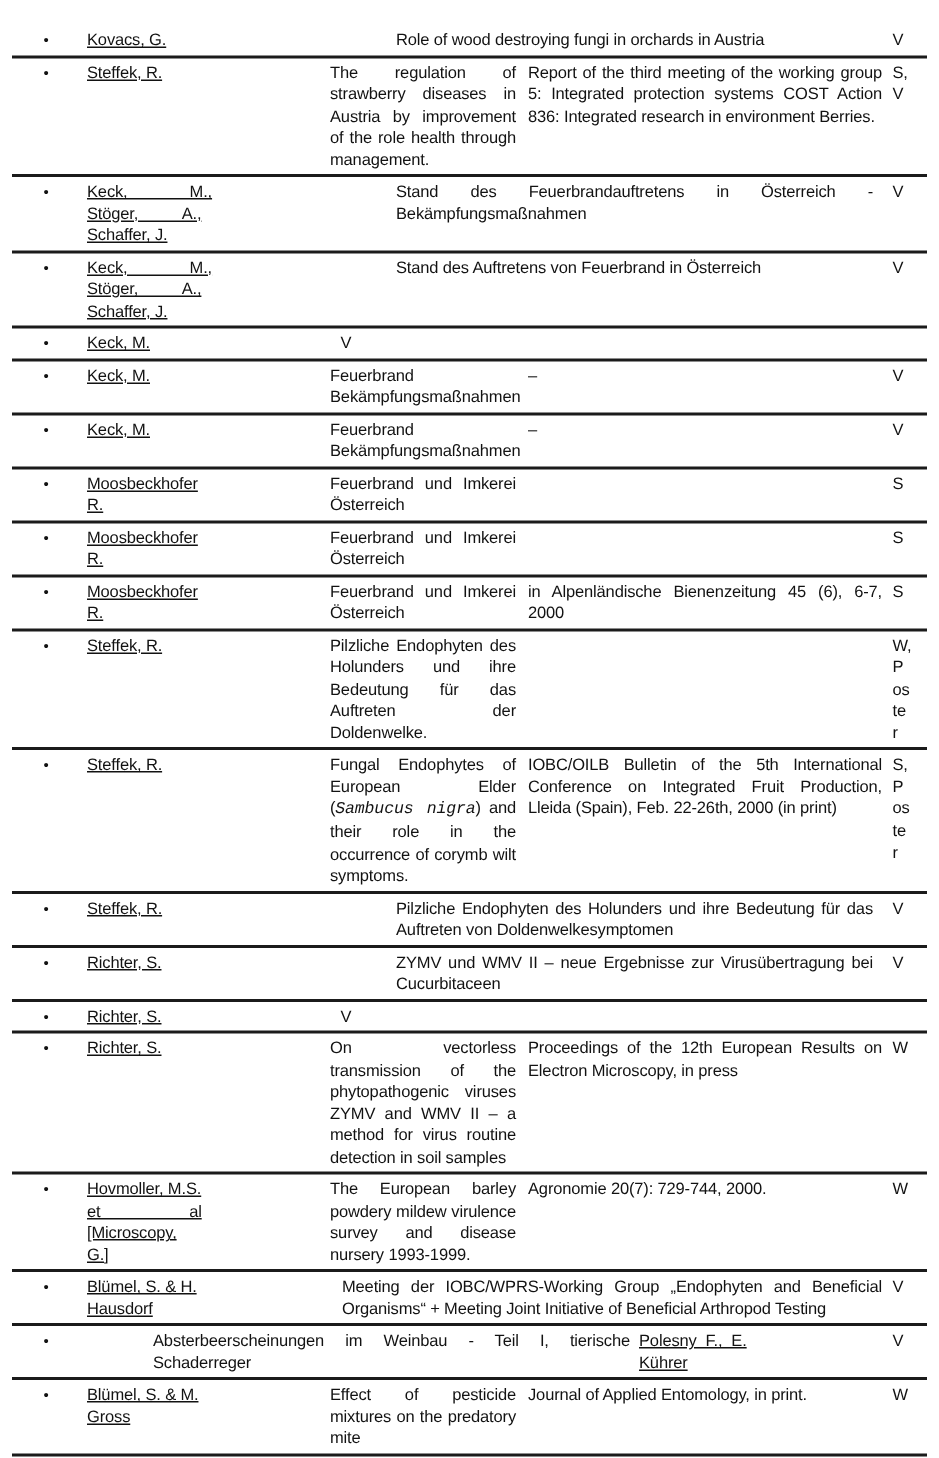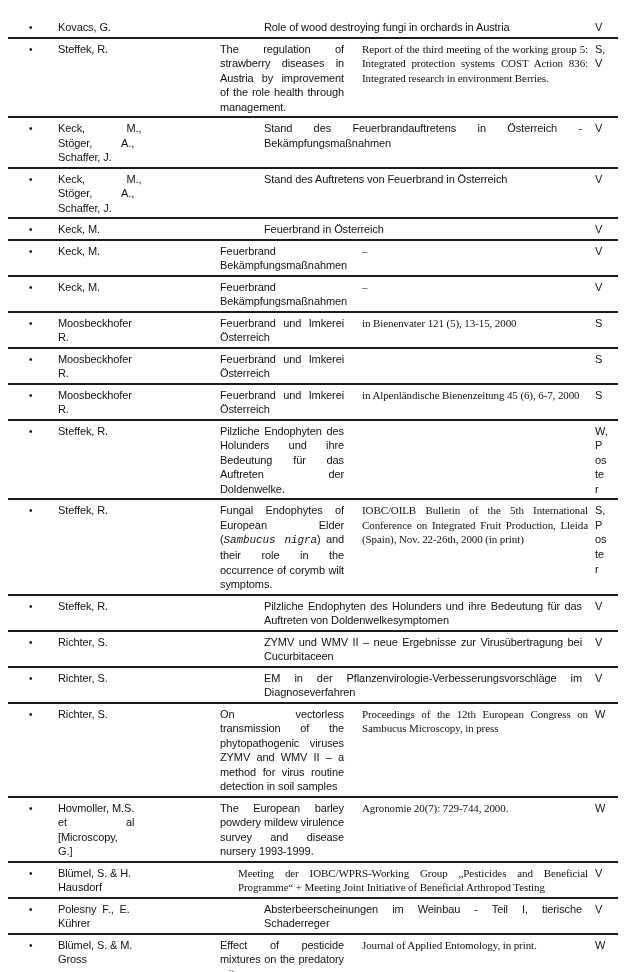--- a/index.html
+++ b/index.html
@@ -16,29 +16,29 @@
     border-bottom:2px solid #1b1b1b;
     padding:3px 0 2px 0;
   }
   .cell{box-sizing:border-box;}
   .bullet{
     width:50px;flex:none;padding-left:21px;padding-top:1px;
     font-size:10px;
   }
   .authors{
     width:162px;flex:none;padding-right:12px;
-    white-space:pre-wrap;word-break:break-word;
+    white-space:pre-wrap;word-break:break-word;text-decoration:underline;
   }
   .body{flex:1;display:flex;min-width:0;}
   .title{
     width:124px;flex:none;text-align:justify;
   }
   .title.full{width:auto;flex:1;padding-right:6px;padding-left:44px;}
   .venue{
-    flex:1;margin-left:18px;text-align:justify;min-width:0;font-family:Liberation Serif, serif;
+    flex:1;margin-left:8px;text-align:justify;min-width:0;
   }
   .code{
     width:30px;flex:none;padding-left:7px;
     white-space:pre-line;
   }
   .it{font-style:italic;font-family:Liberation Mono, monospace;}
 </style>
 </head>
 <body>
 
@@ -78,23 +78,20 @@
 Stöger,          A.,
 Schaffer, J.</div>
         <div class="cell body">
           <div class="title full"><span>Stand des Auftretens von Feuerbrand in Österreich</span></div>
         </div>
         <div class="cell code">V</div>
       </div>
       <div class="row">
         <div class="cell bullet">•</div>
         <div class="cell authors">Keck, M.</div>
-        <div class="cell body">
-          <div class="title full"><span>Feuerbrand in Österreich</span></div>
-        </div>
         <div class="cell code">V</div>
       </div>
       <div class="row">
         <div class="cell bullet">•</div>
         <div class="cell authors">Keck, M.</div>
         <div class="cell body">
           <div class="title"><span>Feuerbrand Bekämpfungsmaßnahmen</span></div>
           <div class="venue">–</div>
         </div>
         <div class="cell code">V</div>
@@ -107,21 +104,20 @@
           <div class="venue">–</div>
         </div>
         <div class="cell code">V</div>
       </div>
       <div class="row">
         <div class="cell bullet">•</div>
         <div class="cell authors">Moosbeckhofer
 R.</div>
         <div class="cell body">
           <div class="title"><span>Feuerbrand und Imkerei Österreich</span></div>
-          <div class="venue">in Bienenvater 121 (5), 13-15, 2000</div>
         </div>
         <div class="cell code">S</div>
       </div>
       <div class="row">
         <div class="cell bullet">•</div>
         <div class="cell authors">Moosbeckhofer
 R.</div>
         <div class="cell body">
           <div class="title"><span>Feuerbrand und Imkerei Österreich</span></div>
         </div>
@@ -147,21 +143,21 @@
 P
 os
 te
 r</div>
       </div>
       <div class="row">
         <div class="cell bullet">•</div>
         <div class="cell authors">Steffek, R.</div>
         <div class="cell body">
           <div class="title"><span>Fungal Endophytes of European Elder (</span><span class="it">Sambucus nigra</span><span>) and their role in the occurrence of corymb wilt symptoms.</span></div>
-          <div class="venue">IOBC/OILB Bulletin of the 5th International Conference on Integrated Fruit Production, Lleida (Spain), Nov. 22-26th, 2000 (in print)</div>
+          <div class="venue">IOBC/OILB Bulletin of the 5th International Conference on Integrated Fruit Production, Lleida (Spain), Feb. 22-26th, 2000 (in print)</div>
         </div>
         <div class="cell code">S,
 P
 os
 te
 r</div>
       </div>
       <div class="row">
         <div class="cell bullet">•</div>
         <div class="cell authors">Steffek, R.</div>
@@ -174,62 +170,59 @@
         <div class="cell bullet">•</div>
         <div class="cell authors">Richter, S.</div>
         <div class="cell body">
           <div class="title full"><span>ZYMV und WMV II – neue Ergebnisse zur Virusübertragung bei Cucurbitaceen</span></div>
         </div>
         <div class="cell code">V</div>
       </div>
       <div class="row">
         <div class="cell bullet">•</div>
         <div class="cell authors">Richter, S.</div>
-        <div class="cell body">
-          <div class="title full"><span>EM in der Pflanzenvirologie-Verbesserungsvorschläge im Diagnoseverfahren</span></div>
-        </div>
         <div class="cell code">V</div>
       </div>
       <div class="row">
         <div class="cell bullet">•</div>
         <div class="cell authors">Richter, S.</div>
         <div class="cell body">
           <div class="title"><span>On vectorless transmission of the phytopathogenic viruses ZYMV and WMV II – a method for virus routine detection in soil samples</span></div>
-          <div class="venue">Proceedings of the 12th European Congress on Sambucus Microscopy, in press</div>
+          <div class="venue">Proceedings of the 12th European Results on Electron Microscopy, in press</div>
         </div>
         <div class="cell code">W</div>
       </div>
       <div class="row">
         <div class="cell bullet">•</div>
         <div class="cell authors">Hovmoller, M.S.
 et                    al
 [Microscopy,
 G.]</div>
         <div class="cell body">
           <div class="title"><span>The European barley powdery mildew virulence survey and disease nursery 1993-1999.</span></div>
           <div class="venue">Agronomie 20(7): 729-744, 2000.</div>
         </div>
         <div class="cell code">W</div>
       </div>
       <div class="row">
         <div class="cell bullet">•</div>
         <div class="cell authors">Blümel, S. &amp; H.
 Hausdorf</div>
         <div class="cell body">
-          <div class="venue">Meeting der IOBC/WPRS-Working Group „Pesticides and Beneficial Programme“ + Meeting Joint Initiative of Beneficial Arthropod Testing</div>
-        </div>
-        <div class="cell code">V</div>
-      </div>
-      <div class="row">
-        <div class="cell bullet">•</div>
+          <div class="venue">Meeting der IOBC/WPRS-Working Group „Endophyten and Beneficial Organisms“ + Meeting Joint Initiative of Beneficial Arthropod Testing</div>
+        </div>
+        <div class="cell code">V</div>
+      </div>
+      <div class="row">
+        <div class="cell bullet">•</div>
+        <div class="cell body">
+          <div class="title full"><span>Absterbeerscheinungen im Weinbau - Teil I, tierische Schaderreger</span></div>
+        </div>
         <div class="cell authors">Polesny  F.,  E.
 Kührer</div>
-        <div class="cell body">
-          <div class="title full"><span>Absterbeerscheinungen im Weinbau - Teil I, tierische Schaderreger</span></div>
-        </div>
         <div class="cell code">V</div>
       </div>
       <div class="row">
         <div class="cell bullet">•</div>
         <div class="cell authors">Blümel, S. &amp; M.
 Gross</div>
         <div class="cell body">
           <div class="title"><span>Effect of pesticide mixtures on the predatory mite </span></div>
           <div class="venue">Journal of Applied Entomology, in print.</div>
         </div>

